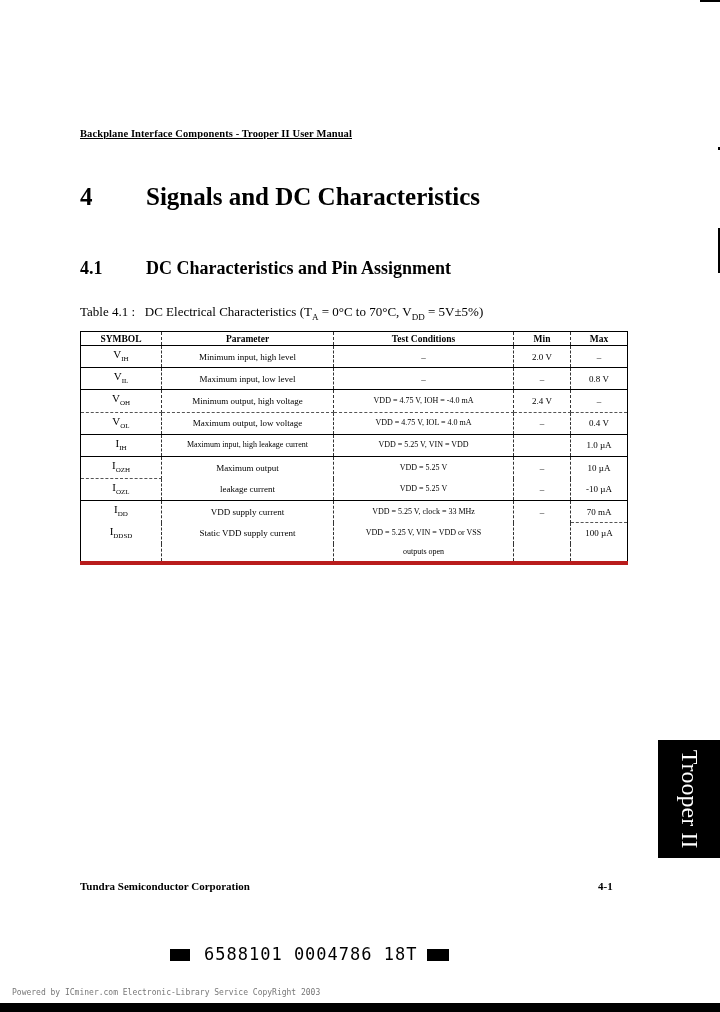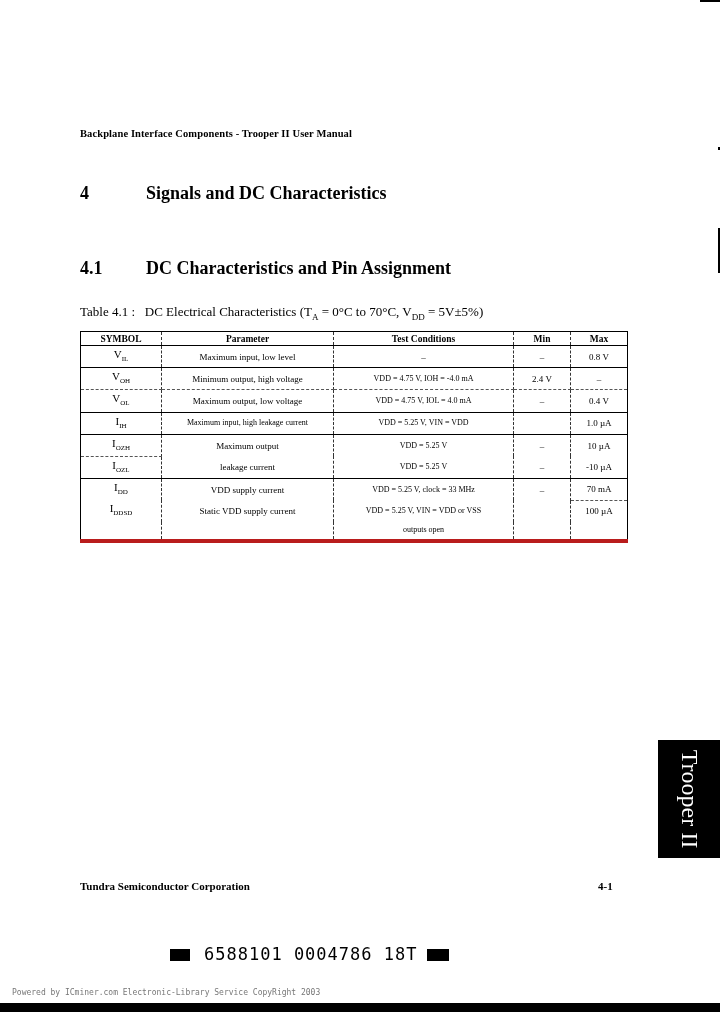--- a/index.html
+++ b/index.html
@@ -2,22 +2,22 @@
 <html><head>
 <meta charset="utf-8">
 <style>
   html, body { margin:0; padding:0; }
   body {
     width:720px; height:1012px; position:relative; overflow:hidden;
     background:#ffffff; color:#000;
     font-family:"Liberation Serif", "DejaVu Serif", serif;
   }
   .abs { position:absolute; }
-  .running-header { left:80px; top:128px; font-size:10.5px; font-weight:bold; letter-spacing:0.1px; }
-  .chapter { left:80px; top:183px; font-size:18px; font-weight:bold; }
+  .running-header { left:80px; top:128px; font-size:10.5px; font-weight:bold; letter-spacing:0.1px;text-decoration:underline; }
+  .chapter { left:80px; top:183px; font-size:25px; font-weight:bold; }
   .chapter .num { display:inline-block; width:66px; }
   .section { left:80px; top:258px; font-size:18px; font-weight:bold; }
   .section .num { display:inline-block; width:66px; }
   .caption { left:80px; top:304px; font-size:13px; font-weight:normal; white-space:nowrap; }
   .caption sub { font-size:9px; }
 
   table.dc {
     position:absolute; left:80px; top:331px; width:547px;
     border-collapse:collapse; font-size:9px; table-layout:fixed;
   }
@@ -88,20 +88,27 @@
     <tr>
       <th class="first">SYMBOL</th>
       <th>Parameter</th>
       <th>Test Conditions</th>
       <th>Min</th>
       <th class="last">Max</th>
     </tr>
   </thead>
   <tbody>
     <tr class="rowline">
+      <td class="first sym"><span>V</span><sub>IH</sub></td>
+      <td>Minimum input, high level</td>
+      <td>–</td>
+      <td>2.0 V</td>
+      <td class="last">–</td>
+    </tr>
+    <tr class="rowline">
       <td class="first sym"><span>V</span><sub>IL</sub></td>
       <td>Maximum input, low level</td>
       <td>–</td>
       <td>–</td>
       <td class="last">0.8 V</td>
     </tr>
     <tr class="dash">
       <td class="first sym"><span>V</span><sub>OH</sub></td>
       <td>Minimum output, high voltage</td>
       <td class="small">VDD = 4.75 V, IOH = -4.0 mA</td>

